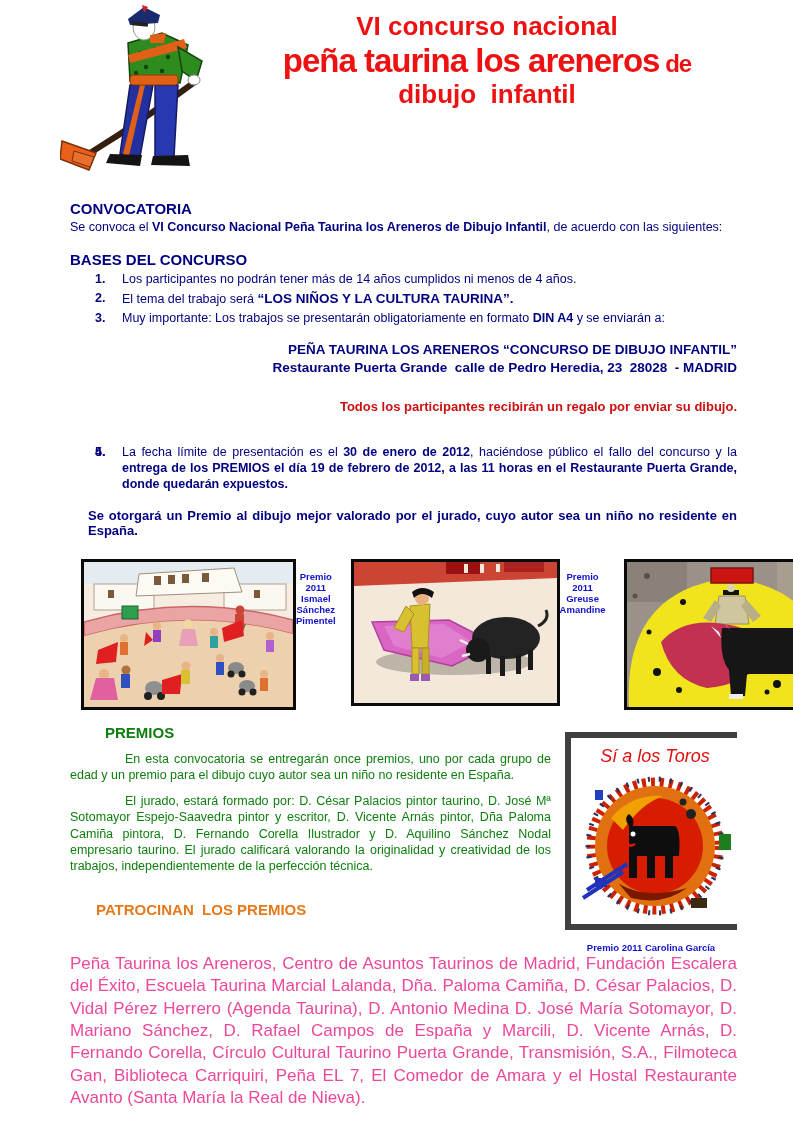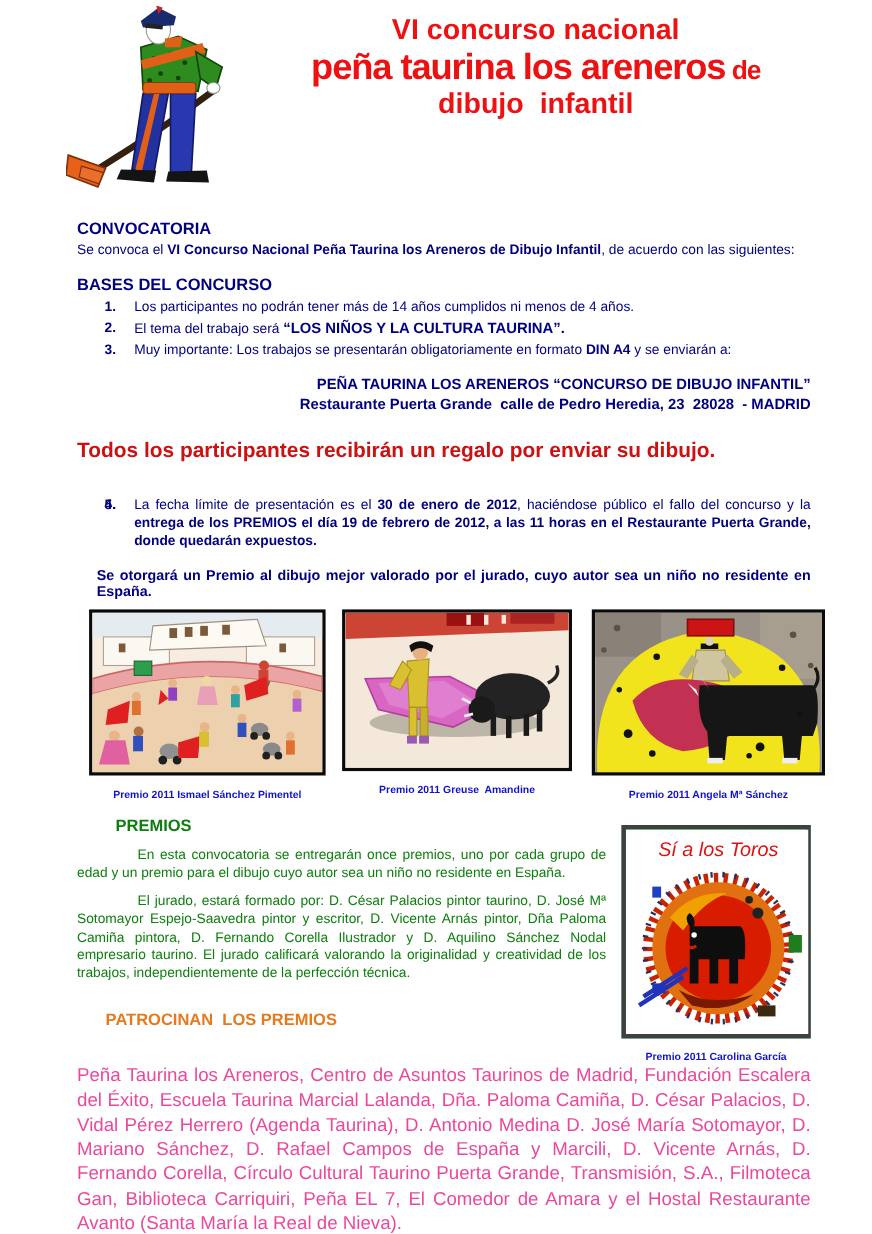--- a/index.html
+++ b/index.html
@@ -24,37 +24,37 @@
   .body-sm{font-size:12.5px;line-height:1.28;}
   .sect-convocatoria{margin-top:4px;}
   .intro{margin-top:2px;}
   .sect-bases{margin-top:16px;}
   .bitem{position:relative;padding-left:52px;margin-top:3px;text-align:justify;}
   .bnum{position:absolute;left:25px;font-weight:700;}
   .big-bold{font-weight:700;font-size:13.5px;}
   b{font-weight:700;}
 
   .address{margin-top:15px;text-align:right;font-weight:700;font-size:13.5px;line-height:1.35;}
-  .gift{margin-top:21px;text-align:left;font-weight:700;font-size:19px;color:#cc1111;}
+  .gift{margin-top:21px;text-align:right;font-weight:700;font-size:13px;color:#cc1111;}
   .items45{margin-top:30px;}
   .premio-esp{margin-top:16px;padding-left:18px;font-weight:700;text-align:justify;font-size:13px;}
   .footnote{margin-top:13px;margin-left:-8px;font-size:10.5px;}
 
   
   .gallery{margin-top:9px;margin-left:11px;display:flex;align-items:flex-start;}
-  .fig{display:flex;flex-direction:column;}
+  .fig{display:flex;flex-direction:row;margin-top:12px;}
   .fig .frame{border:3px solid #0a0a0a;background:#fff;font-size:0;line-height:0;}
   .caption{margin-top:12px;text-align:center;color:#1111cc;font-weight:700;font-size:9.5px;}
   .fig1{margin-right:15px;}
   .fig2{margin-right:18px;}
 
   
   .sect-premios{margin-top:14px;}
   .side-fig{float:right;width:172px;margin-left:14px;margin-top:8px;}
-  .side-fig .frame{border:4px solid #404040;background:#22c55e;font-size:0;line-height:0;}
+  .side-fig .frame{border:6px solid #404040;background:#f97316;font-size:0;line-height:0;}
   .green{color:#0e7e0e;}
   h2.green{color:#0e7e0e;margin-left:35px;}
   .gpara{margin-top:10px;text-align:justify;text-indent:55px;font-size:12.5px;line-height:1.3;color:#0e7e0e;}
   .orange{color:#e5791c;}
   h2.orange{color:#e5791c;margin-top:27px;margin-left:26px;}
   .sponsors{clear:both;margin-top:21px;text-align:justify;font-size:17px;line-height:1.32;color:#ec4899;}
 </style>
 </head>
 <body>
 

